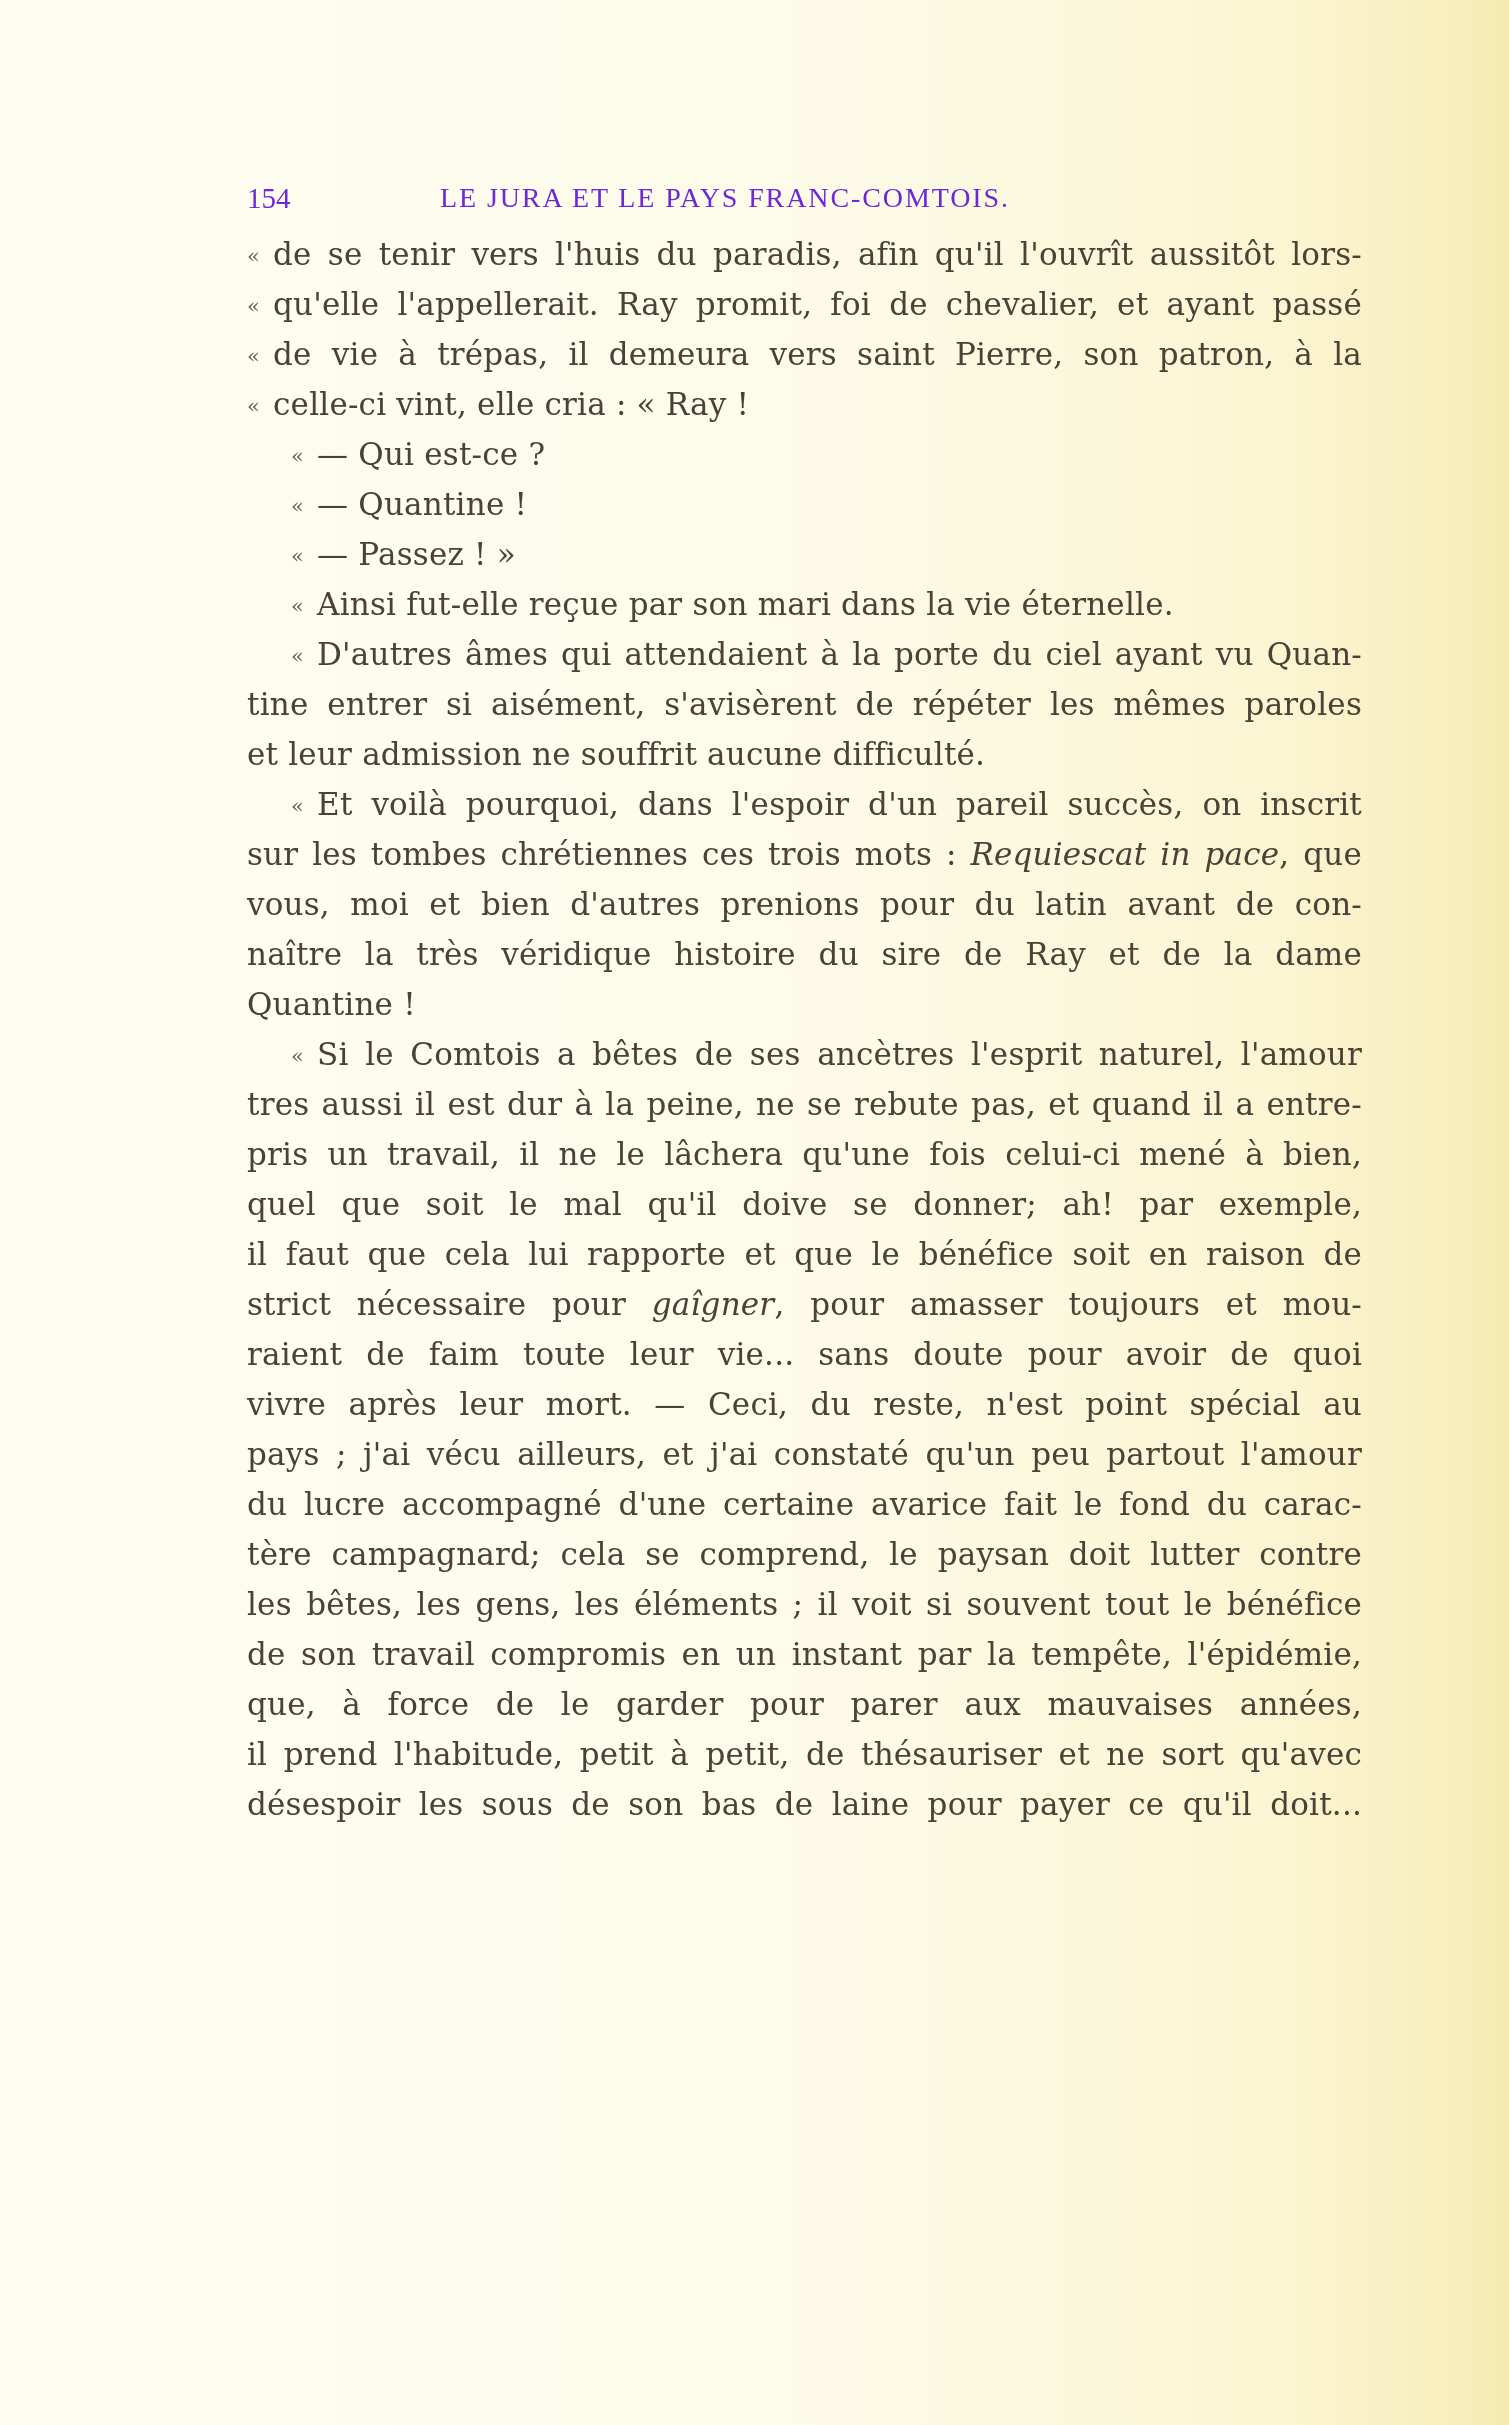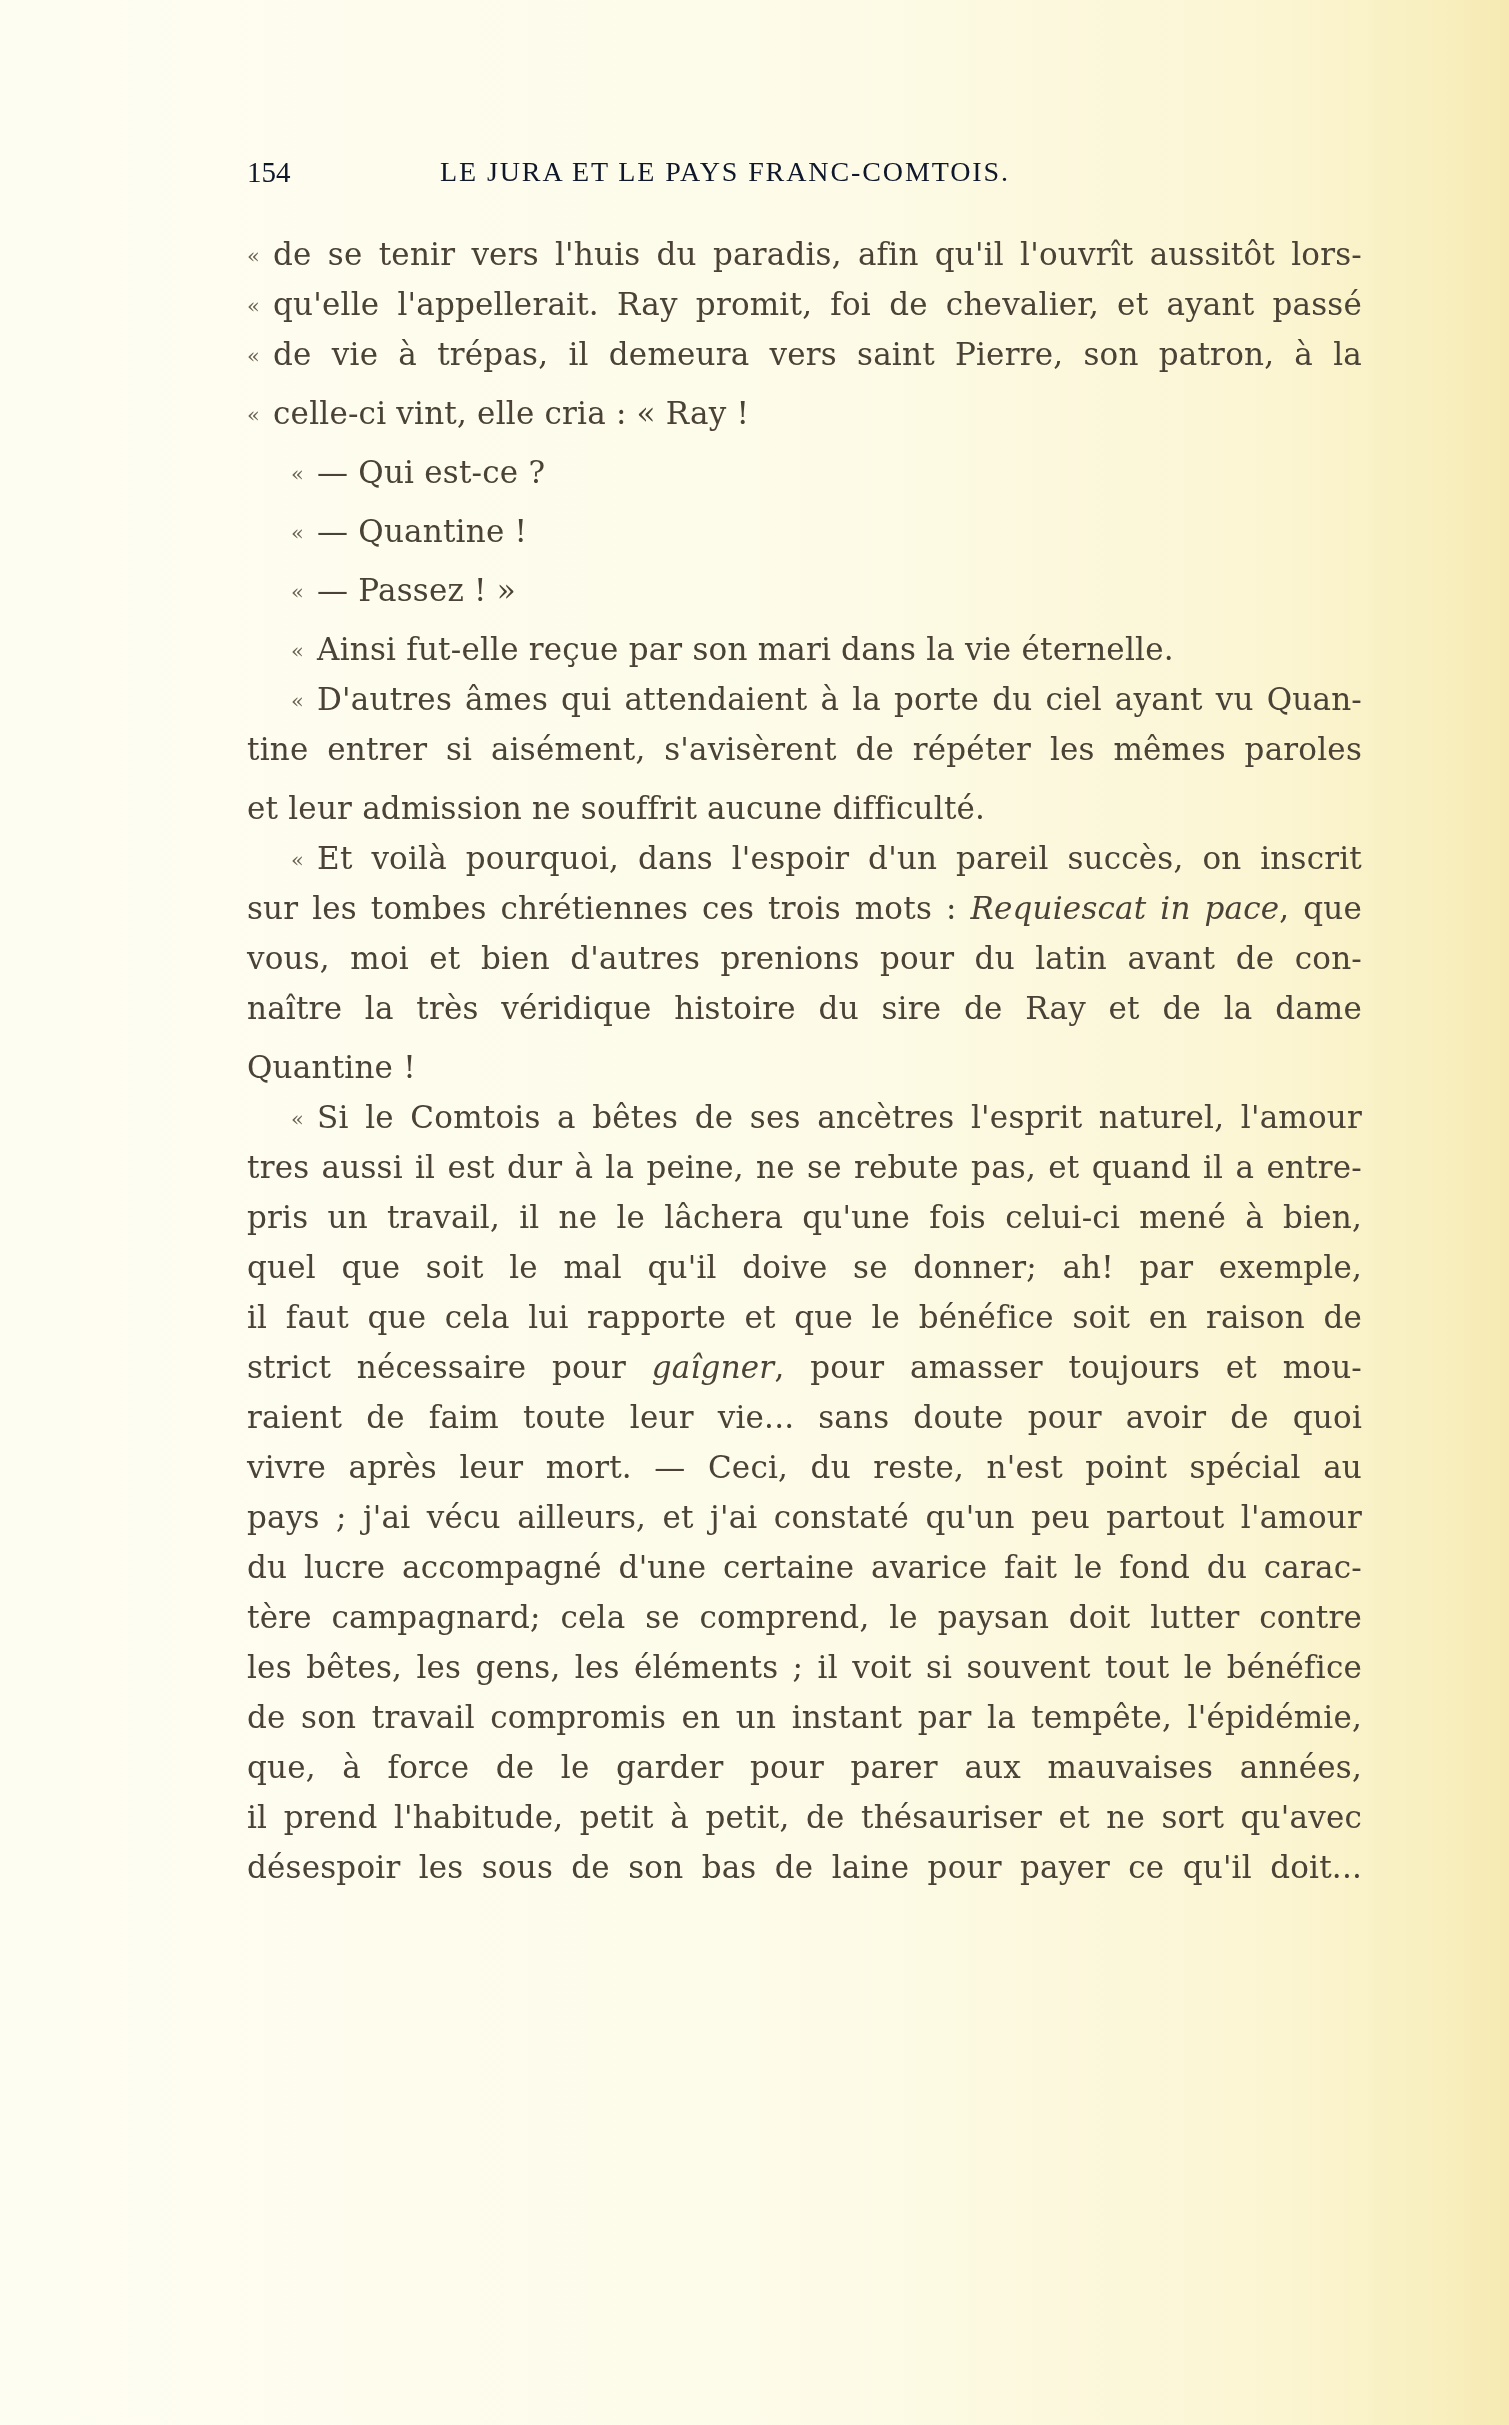--- a/index.html
+++ b/index.html
@@ -13,27 +13,27 @@
     color: #4a4236;
   }
   .page {
     position: absolute;
     left: 0; top: 0;
     width: 1510px; height: 2426px;
   }
   .running-head {
     position: absolute;
     left: 247px;
-    top: 156px;
+    top: 182px;
     width: 1115px;
     height: 40px;
     font-family: "Liberation Serif", "DejaVu Serif", serif;
     font-size: 27.5px;
     letter-spacing: 1.6px;
-    color: #0f172a;
+    color: #6d28d9;
   }
   .folio {
     position: absolute;
     left: 0; top: 0;
     font-size: 29px;
     letter-spacing: 0;
   }
   .title {
     position: absolute;
     left: 193px; top: 0;
@@ -50,21 +50,21 @@
   .line {
     display: block;
     height: 50px;
     line-height: 50px;
     font-size: 31px;
     white-space: nowrap;
     text-align: justify;
     text-align-last: justify;
     letter-spacing: 0.2px;
   }
-  .line.last { text-align-last: left; margin-top: 9px; }
+  .line.last { text-align-last: left; }
   .line.ind { padding-left: 44px; }
   .q { font-size: 21px; color: #6a6253; margin-right: 13px; vertical-align: 1.6px; }
   .it { font-style: italic; }
 </style>
 </head>
 <body>
 
 <div class="page">
 
   <div class="running-head">

